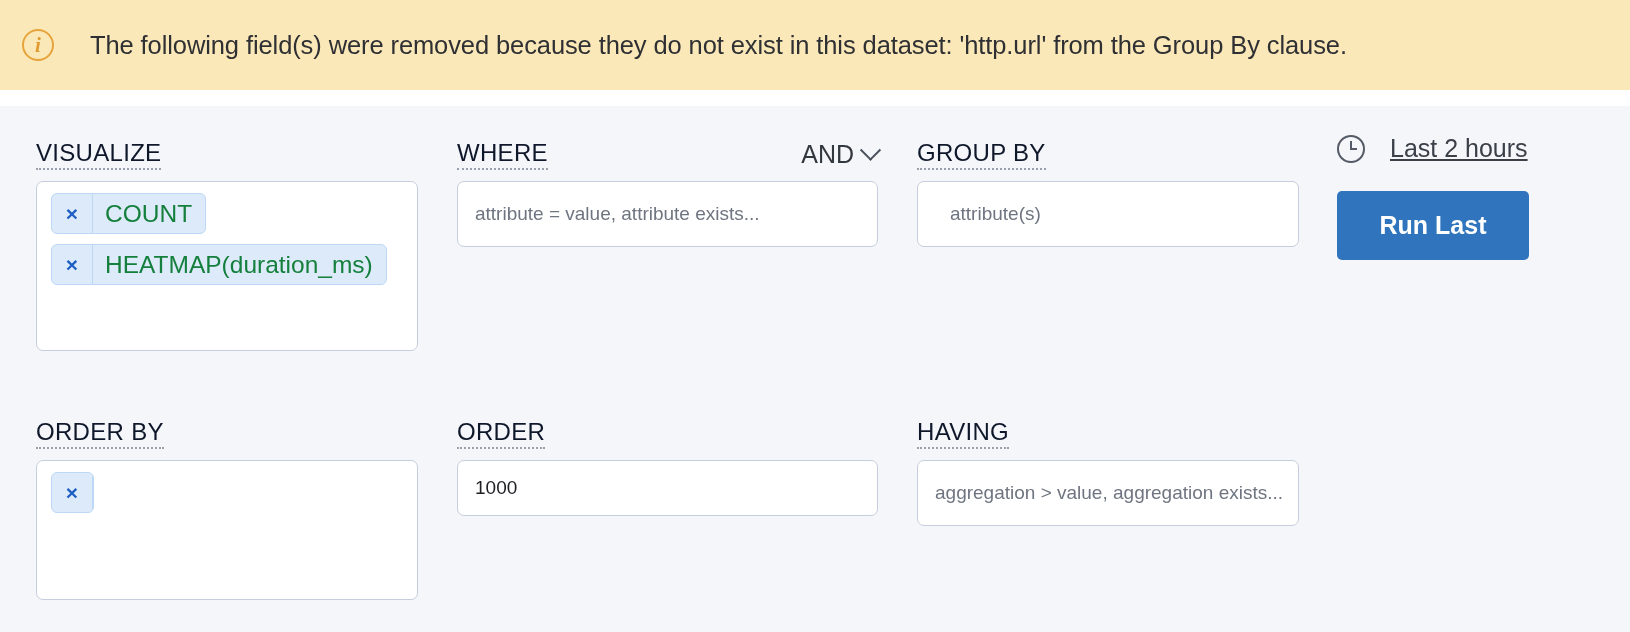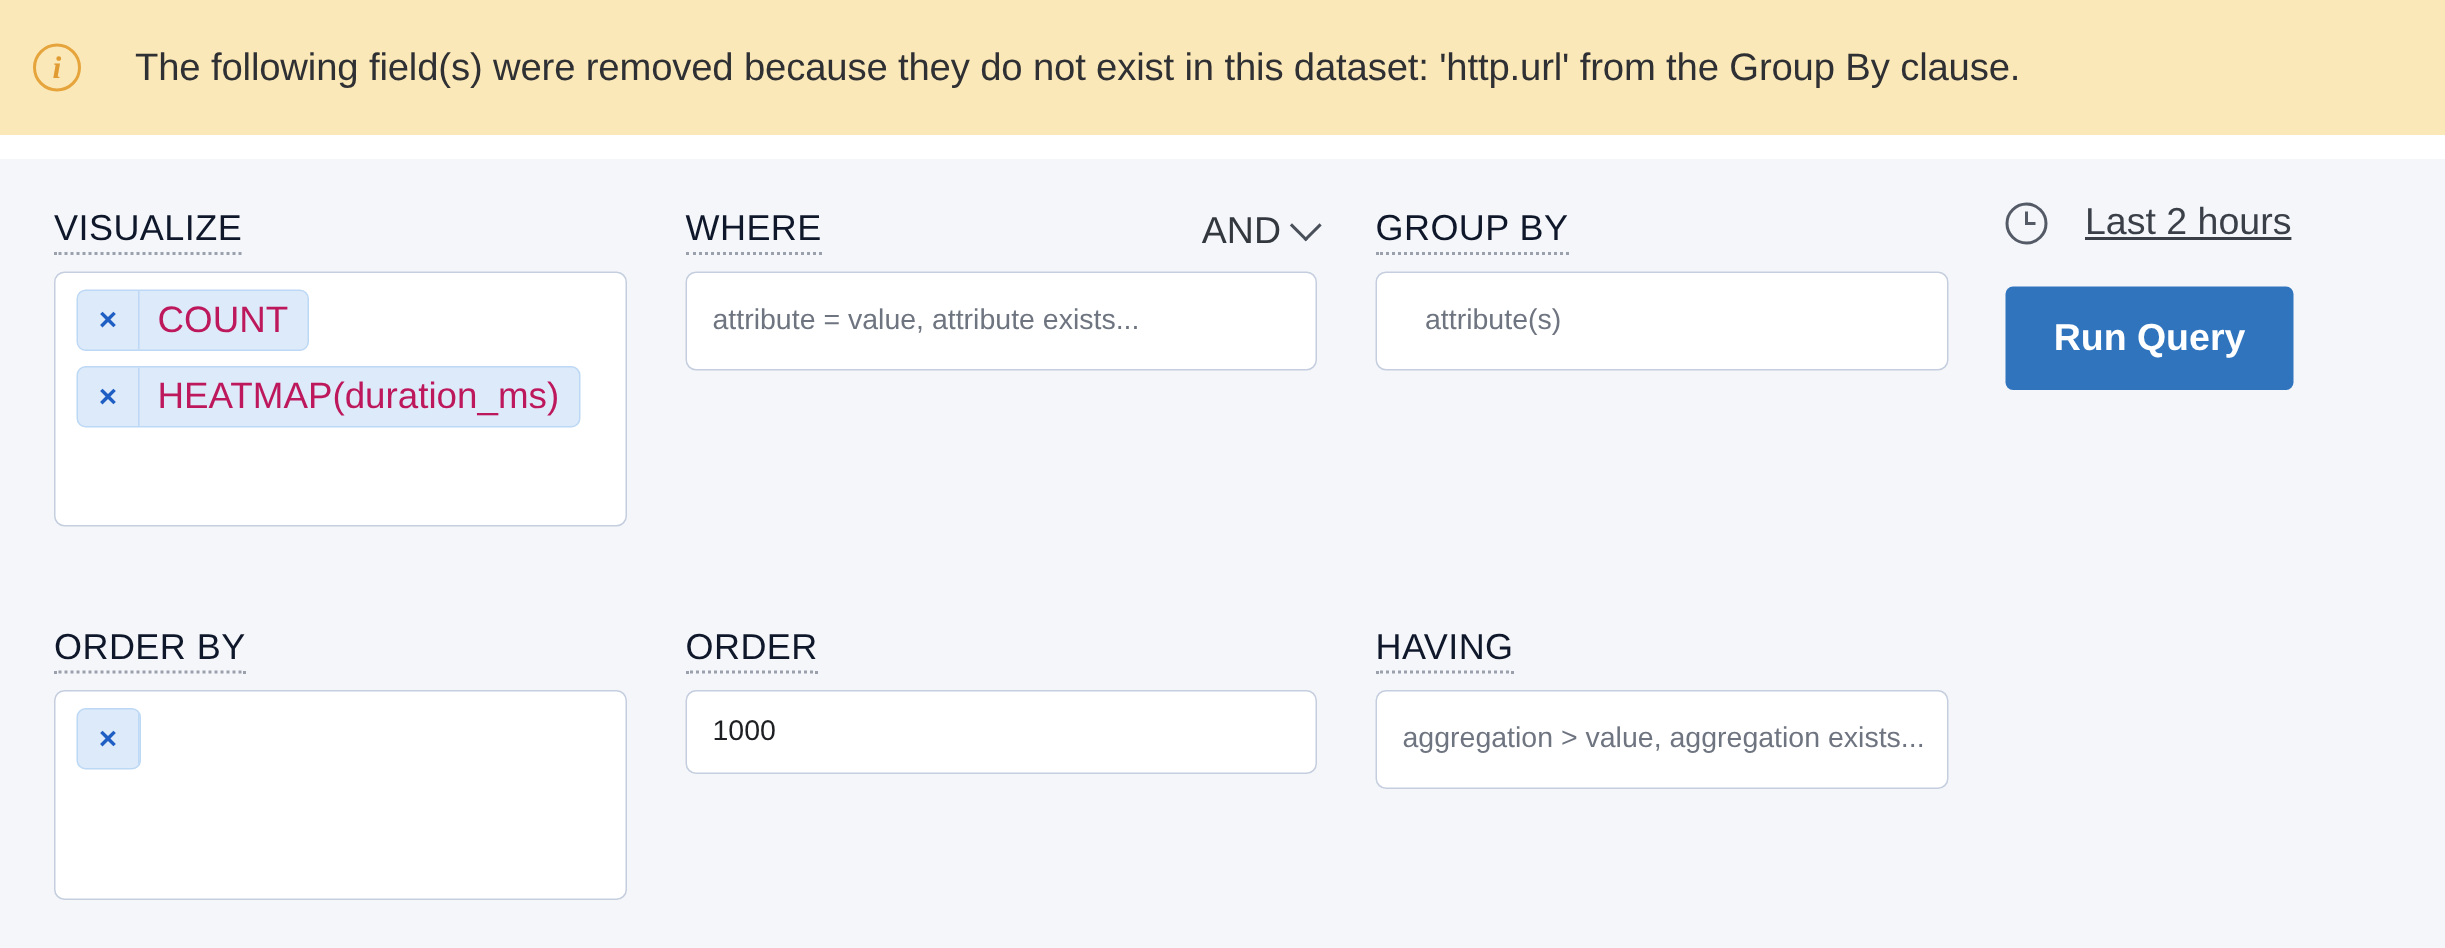--- a/index.html
+++ b/index.html
@@ -121,21 +121,21 @@
     color: #1f5fc4;
     font-size: 21px;
     font-weight: bold;
     line-height: 1;
     cursor: pointer;
   }
   .chip-label {
     display: flex;
     align-items: center;
     padding: 0 13px 0 12px;
-    color: #be185d;
+    color: #15803d;
     font-size: 24.5px;
     white-space: nowrap;
   }
 
   .text-input {
     width: 100%;
     height: 100%;
     border: 0;
     outline: none;
     background: transparent;
@@ -299,15 +299,15 @@
     <div class="box">
       <input class="text-input" type="text" placeholder="aggregation &gt; value, aggregation exists..." style="">
     </div>
   </div>
 
   <div class="time-range">
     <span class="clock-icon"></span>
     <span class="time-range-label">Last 2 hours</span>
   </div>
 
-  <button class="run-button">Run Query</button>
+  <button class="run-button">Run Last</button>
 
 </div>
 
 </body></html>

